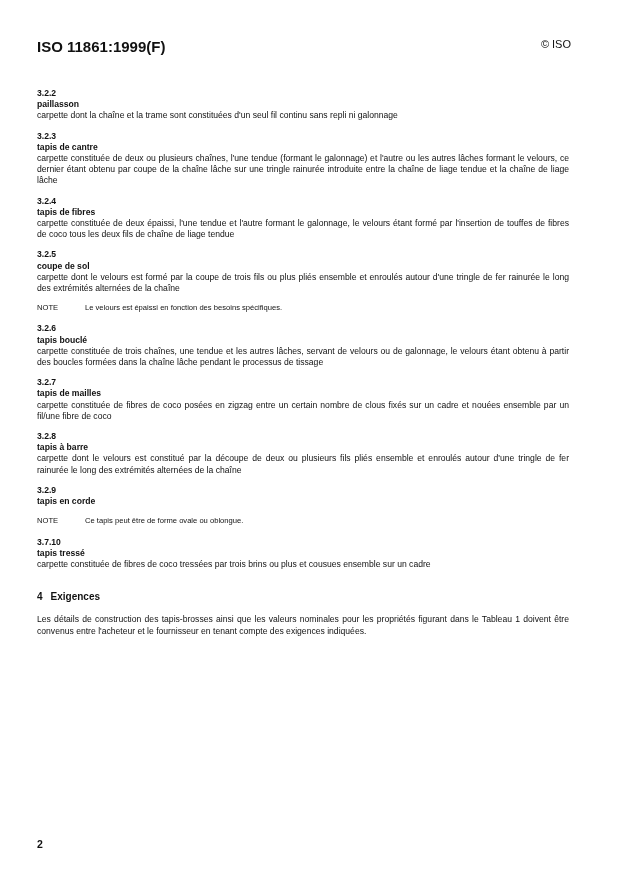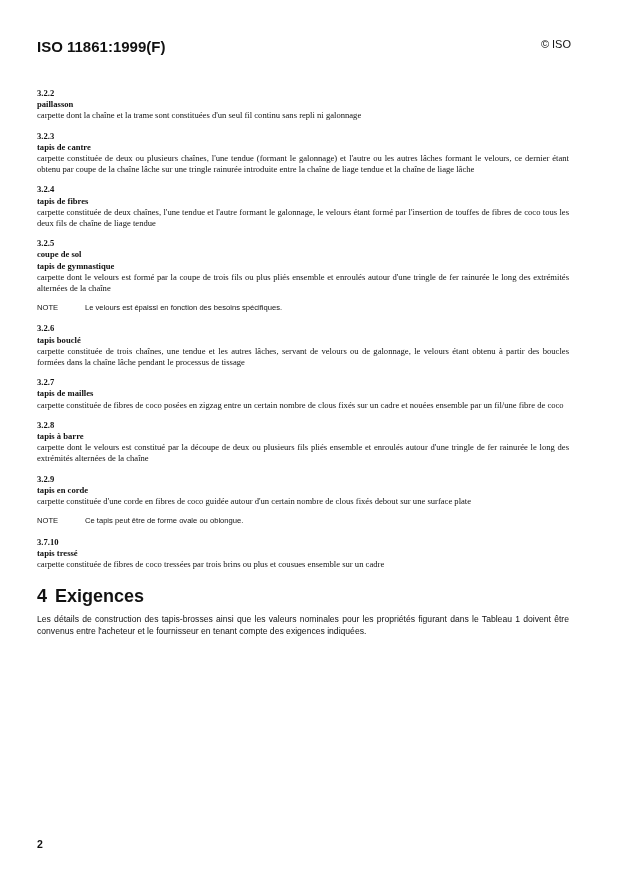--- a/index.html
+++ b/index.html
@@ -12,30 +12,30 @@
       font-size: 15px; font-weight: bold;
     }
     .header-right {
       position: absolute; right: 48px; top: 38px;
       font-size: 11px;
     }
     .content {
       position: absolute; left: 37px; top: 88px; width: 532px;
       font-size: 8.6px; line-height: 11.2px;
     }
-    .term { margin-bottom: 9px; font-family: Liberation Serif, serif; }
+    .term { margin-bottom: 9px; }
     .num, .name { font-weight: bold; }
     .def { text-align: justify; }
     .note {
       font-size: 7.6px; margin-top: -1px; margin-bottom: 10px;
       display: flex;
     }
     .note-label { width: 48px; flex: none; }
     .section-title {
-      font-size: 18px; font-weight: bold; margin-top: 21px; margin-bottom: 12px;
+      font-size: 10px; font-weight: bold; margin-top: 21px; margin-bottom: 12px;
     }
     .section-title .sec-num { margin-right: 8px; }
     .para { text-align: justify; }
     .page-number {
       position: absolute; left: 37px; top: 838px;
       font-size: 10.5px; font-weight: bold;
     }
   </style>
 </head>
 <body>
@@ -53,27 +53,26 @@
 
   <div class="term">
     <div class="num">3.2.3</div>
     <div class="name">tapis de cantre</div>
     <div class="def">carpette constituée de deux ou plusieurs chaînes, l'une tendue (formant le galonnage) et l'autre ou les autres lâches formant le velours, ce dernier étant obtenu par coupe de la chaîne lâche sur une tringle rainurée introduite entre la chaîne de liage tendue et la chaîne de liage lâche</div>
   </div>
 
   <div class="term">
     <div class="num">3.2.4</div>
     <div class="name">tapis de fibres</div>
-    <div class="def">carpette constituée de deux chaînes, l'une tendue et l'autre formant le galonnage, le velours étant formé par l'insertion de touffes de fibres de coco tous les deux fils de chaîne de liage tendue</div>
+    <div class="def">carpette constituée de deux épaissi, l'une tendue et l'autre formant le galonnage, le velours étant formé par l'insertion de touffes de fibres de coco tous les deux fils de chaîne de liage tendue</div>
   </div>
 
   <div class="term">
     <div class="num">3.2.5</div>
     <div class="name">coupe de sol</div>
-    <div class="name">tapis de gymnastique</div>
     <div class="def">carpette dont le velours est formé par la coupe de trois fils ou plus pliés ensemble et enroulés autour d'une tringle de fer rainurée le long des extrémités alternées de la chaîne</div>
   </div>
   <div class="note">
     <span class="note-label">NOTE</span>
     <span>Le velours est épaissi en fonction des besoins spécifiques.</span>
   </div>
 
   <div class="term">
     <div class="num">3.2.6</div>
     <div class="name">tapis bouclé</div>
@@ -88,21 +87,20 @@
 
   <div class="term">
     <div class="num">3.2.8</div>
     <div class="name">tapis à barre</div>
     <div class="def">carpette dont le velours est constitué par la découpe de deux ou plusieurs fils pliés ensemble et enroulés autour d'une tringle de fer rainurée le long des extrémités alternées de la chaîne</div>
   </div>
 
   <div class="term">
     <div class="num">3.2.9</div>
     <div class="name">tapis en corde</div>
-    <div class="def">carpette constituée d'une corde en fibres de coco guidée autour d'un certain nombre de clous fixés debout sur une surface plate</div>
   </div>
   <div class="note">
     <span class="note-label">NOTE</span>
     <span>Ce tapis peut être de forme ovale ou oblongue.</span>
   </div>
 
   <div class="term">
     <div class="num">3.7.10</div>
     <div class="name">tapis tressé</div>
     <div class="def">carpette constituée de fibres de coco tressées par trois brins ou plus et cousues ensemble sur un cadre</div>

